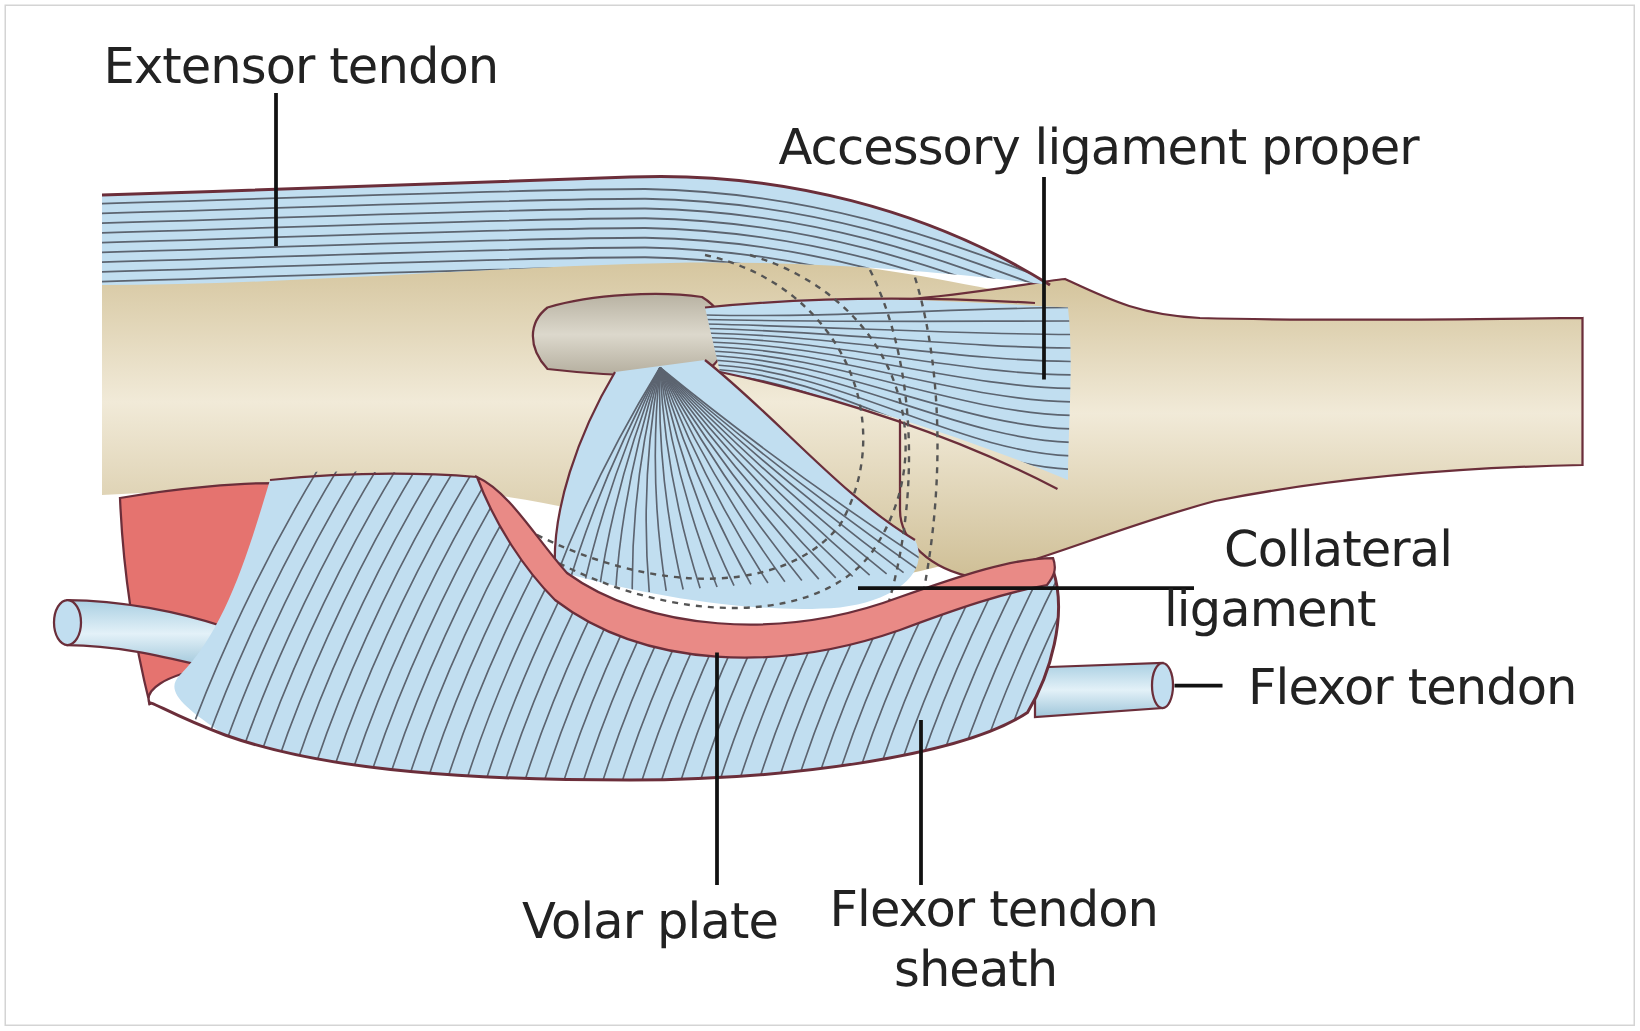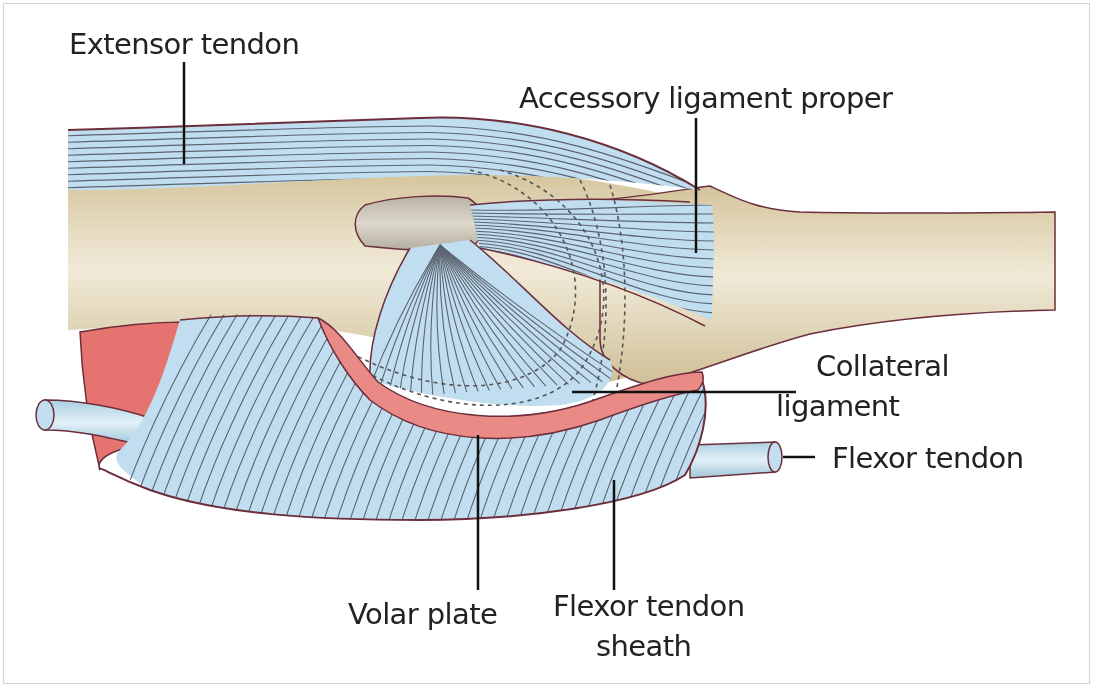--- a/index.html
+++ b/index.html
@@ -1,19 +1,19 @@
 <!DOCTYPE html>
 <html><head>
 <meta charset="utf-8">
 <style>
   html, body { margin: 0; padding: 0; background: #ffffff; }
   body { width: 1093px; height: 687px; overflow: hidden; position: relative; font-family: "DejaVu Sans", sans-serif; }
   .frame { position: absolute; left: 3px; top: 3px; width: 1085px; height: 679px; border: 1px solid #d4d4d4; background: #fff; }
   svg.art { position: absolute; left: 0; top: 0; }
-  .lbl { position: absolute; color: #222; font-size: 29px; letter-spacing: -0.6px; line-height: 36px; white-space: nowrap; font-family: "DejaVu Sans", sans-serif; }
+  .lbl { position: absolute; color: #222; font-size: 33px; letter-spacing: -0.6px; line-height: 36px; white-space: nowrap; font-family: "DejaVu Sans", sans-serif; }
 </style>
 </head>
 <body>
 
 <div class="frame"></div>
 
 <svg class="art" width="1093" height="687" viewBox="0 0 1093 687">
   <defs>
     <clipPath id="clipSheath">
       <path d="M80,330 C140,312 240,312 318,318 C340,330 360,370 380,388 C430,425 520,432 600,402 C650,385 690,372 702,380 C712,410 700,450 685,475 C640,505 520,520 420,520 C320,520 220,515 150,490 C100,470 80,420 80,330 Z"></path>

